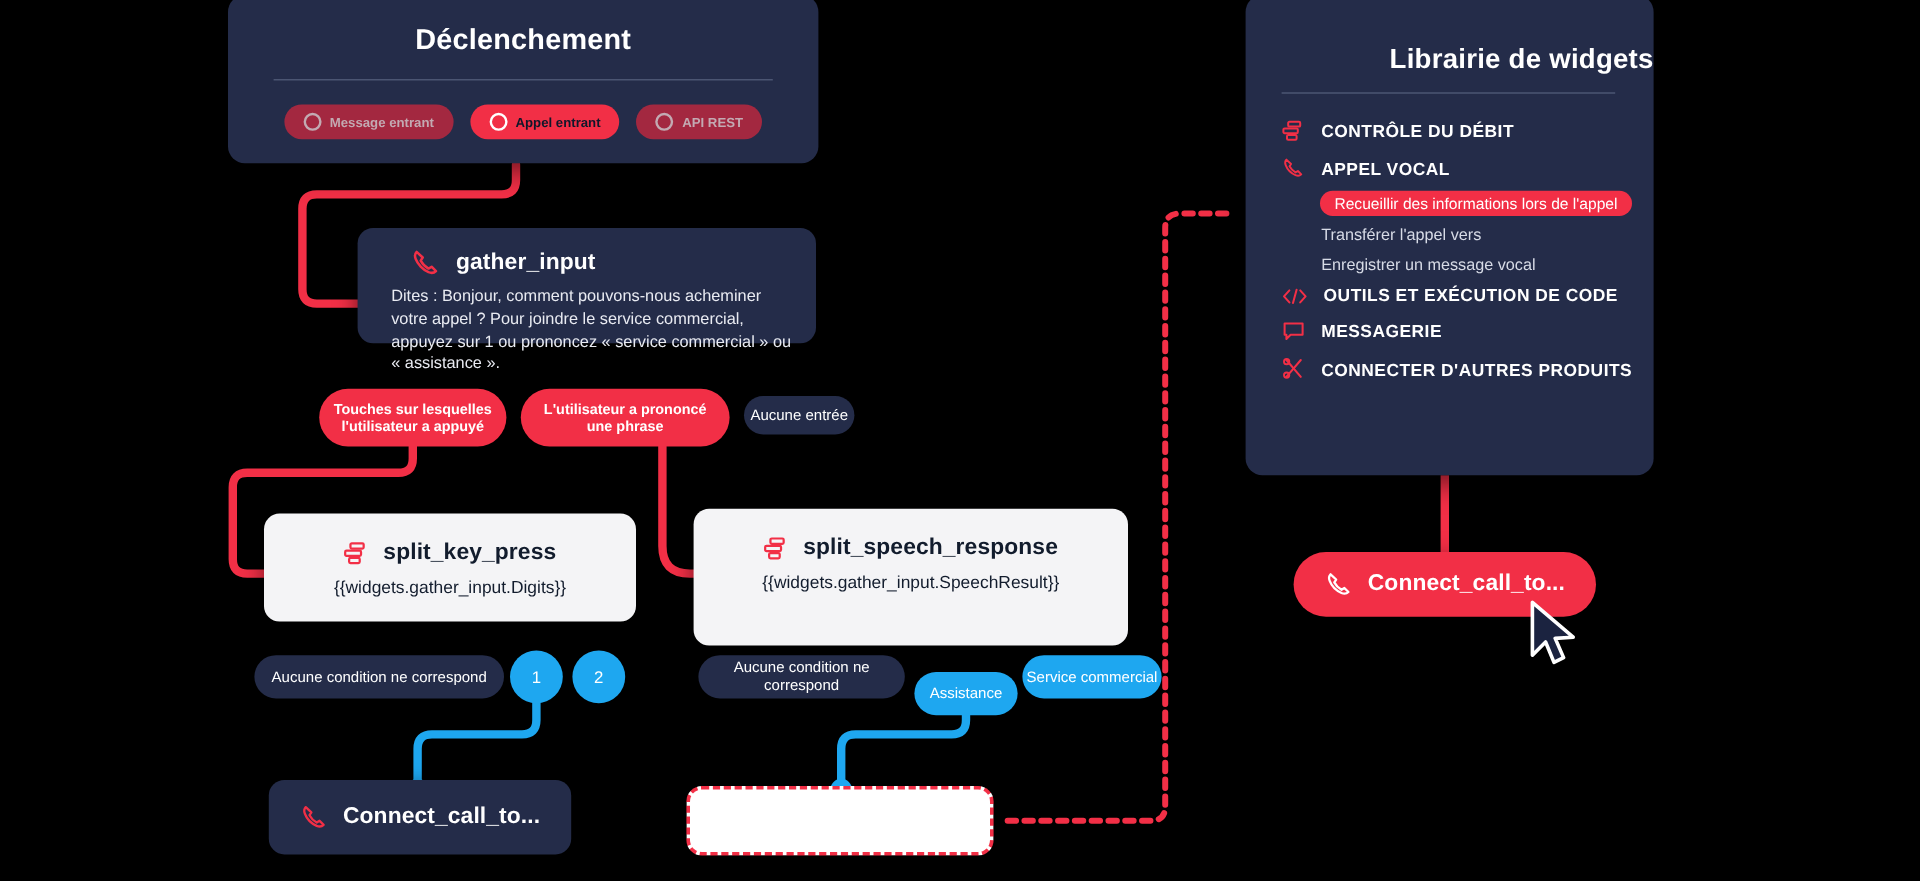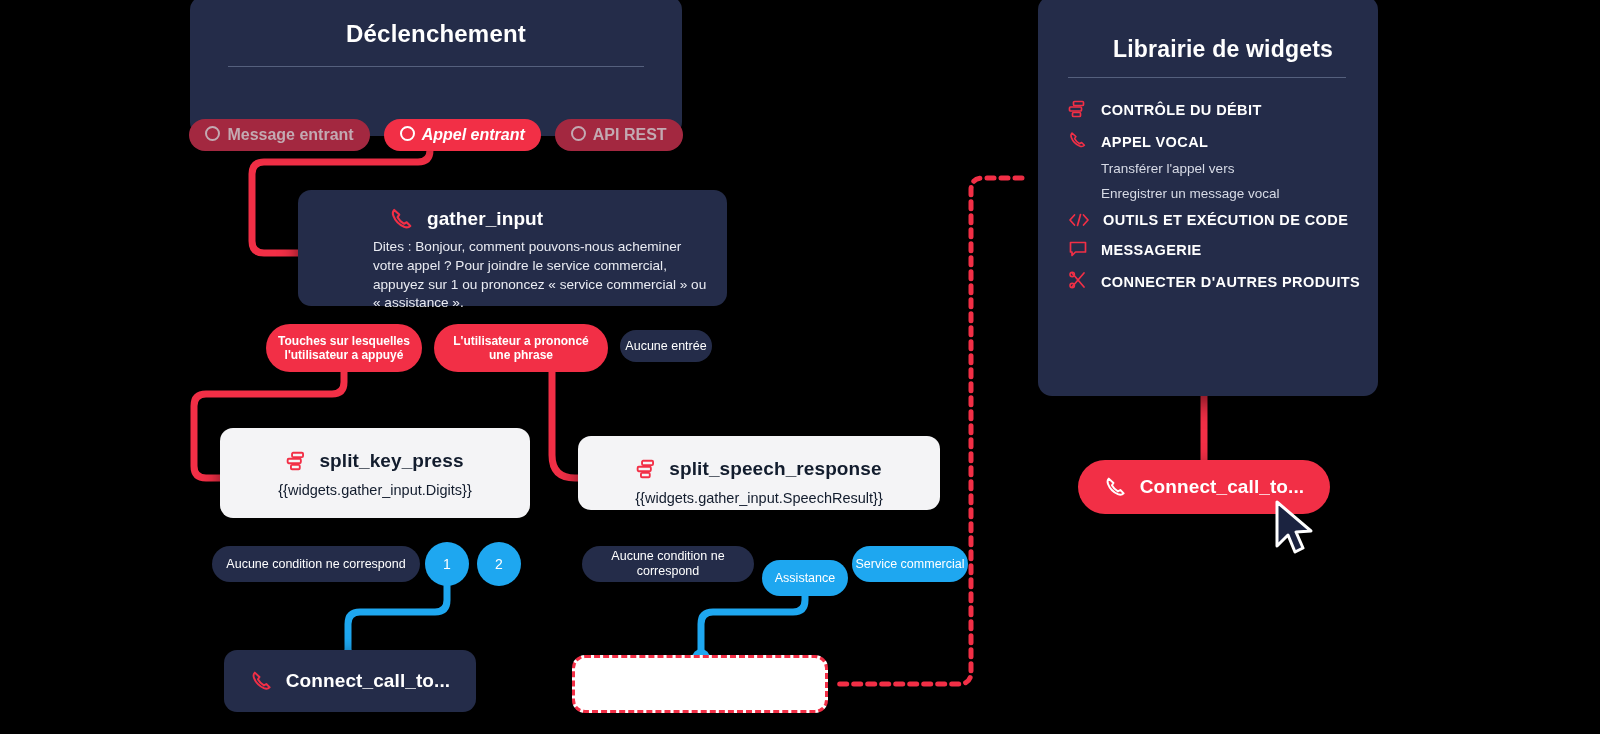--- a/index.html
+++ b/index.html
@@ -20,36 +20,35 @@
     color:#ffffff;font-weight:bold;text-align:center;letter-spacing:.2px;
   }
   .divider{height:1px;background:#55607d;}
 
   
   #trigger{left:190px;top:-4px;width:492px;height:140px;}
   #trigger .panel-title{font-size:24px;margin-top:24px;}
   #trigger .divider{margin:18px 38px 0 38px;}
   .trigger-row{display:flex;gap:14px;justify-content:center;margin-top:20px;}
   .trig-pill{
-    display:flex;align-items:flex-start;gap:7px;
-    border-radius:999px;padding:7px 16px;font-size:16px;font-weight:bold;
+    display:flex;align-items:flex-end;gap:7px;
+    border-radius:999px;padding:7px 16px;font-size:11px;font-weight:bold;
     white-space:nowrap;
-    margin-top:32px;
   }
   .trig-pill.dim{background:#a32840;color:#c3aab2;}
-  .trig-pill.active{background:#f22f46;color:#ffffff;font-style:italic;}
+  .trig-pill.active{background:#f22f46;color:#0f172a;}
   .radio{
     width:11px;height:11px;border-radius:50%;border:2px solid currentColor;
     display:inline-block;flex:0 0 auto;
   }
   .trig-pill.active .radio{border-color:#ffffff;}
 
   
   #library{left:1038px;top:-4px;width:340px;height:400px;}
-  #library .panel-title{font-size:23px;text-align:center;margin:40px 0 0 30px;}
+  #library .panel-title{font-size:23px;text-align:right;margin:40px 0 0 30px;}
   #library .divider{margin:14px 32px 0 30px;}
   .lib-list{margin-top:16px;}
   .lib-cat{
     display:flex;align-items:flex-end;gap:13px;padding:6px 0 6px 30px;
     color:#ffffff;font-size:14.5px;font-weight:bold;letter-spacing:.4px;
   }
   .lib-sub{
     color:#d7dbe6;font-size:13.5px;padding:5px 0 5px 63px;margin:0;
     white-space:nowrap;
   }
@@ -69,27 +68,27 @@
     box-shadow:0 5px 18px rgba(0,0,0,.5);
   }
   .node-head{display:flex;align-items:center;gap:12px;}
   .node-title{font-size:19px;font-weight:bold;letter-spacing:.1px;}
   .node-dark .node-title{color:#ffffff;}
   .node-light .node-title{color:#121c2d;}
   .node-body{font-size:13.6px;line-height:1.38;color:#e9ebf2;}
   .node-light .node-sub{font-size:14.5px;color:#121c2d;text-align:center;}
 
   
-  #gather{left:298px;top:190px;width:382px;height:116px;padding-left:47px;}
+  #gather{left:298px;top:190px;width:382px;height:96px;}
   #gather .node-head{margin:16px 0 0 44px;}
   #gather .node-body{margin:6px 20px 0 28px;}
 
   
   #splitkey{left:220px;top:428px;width:310px;height:90px;}
-  #splitspeech{left:578px;top:436px;width:362px;height:74px;}
+  #splitspeech{left:578px;top:424px;width:362px;height:114px;}
   .split-head{display:flex;align-items:center;justify-content:center;gap:11px;margin-top:22px;}
   .split-sub{margin-top:10px;}
 
   
   #connect1{left:224px;top:650px;width:252px;height:62px;}
   #connect1 .node-head{height:100%;justify-content:center;}
   #dropzone{
     position:absolute;left:572px;top:655px;width:256px;height:58px;
     background:#ffffff;border-radius:13px;
     border:3px dashed #f22f46;box-sizing:border-box;
@@ -181,20 +180,21 @@
         <span>CONTRÔLE DU DÉBIT</span>
       </div>
 
       <div class="lib-cat">
         <svg class="lic" width="20" height="20" viewBox="0 0 20 20">
           <path d="M4 3 C3 4 2.6 5.6 3.4 7.6 C4.6 10.8 8 14.4 11.6 16 C13.8 16.9 15.4 16.3 16.4 15.3 L13.6 12.5 L11.6 13.7 C9.8 12.7 7.6 10.5 6.6 8.6 L7.9 6.6 Z" fill="none" stroke="#f22f46" stroke-width="1.6" stroke-linejoin="round"></path>
         </svg>
         <span>APPEL VOCAL</span>
       </div>
 
+      <div class="lib-sub selected">Recueillir des informations lors de l'appel</div>
       <div class="lib-sub">Transférer l'appel vers</div>
       <div class="lib-sub">Enregistrer un message vocal</div>
 
       <div class="lib-cat">
         <svg class="lic" width="22" height="16" viewBox="0 0 22 16">
           <path d="M6.5 3 L2 8 L6.5 13" fill="none" stroke="#f22f46" stroke-width="1.7" stroke-linecap="round" stroke-linejoin="round"></path>
           <path d="M15.5 3 L20 8 L15.5 13" fill="none" stroke="#f22f46" stroke-width="1.7" stroke-linecap="round" stroke-linejoin="round"></path>
           <path d="M12.5 2.5 L9.5 13.5" fill="none" stroke="#f22f46" stroke-width="1.7" stroke-linecap="round"></path>
         </svg>
         <span>OUTILS ET EXÉCUTION DE CODE</span>

